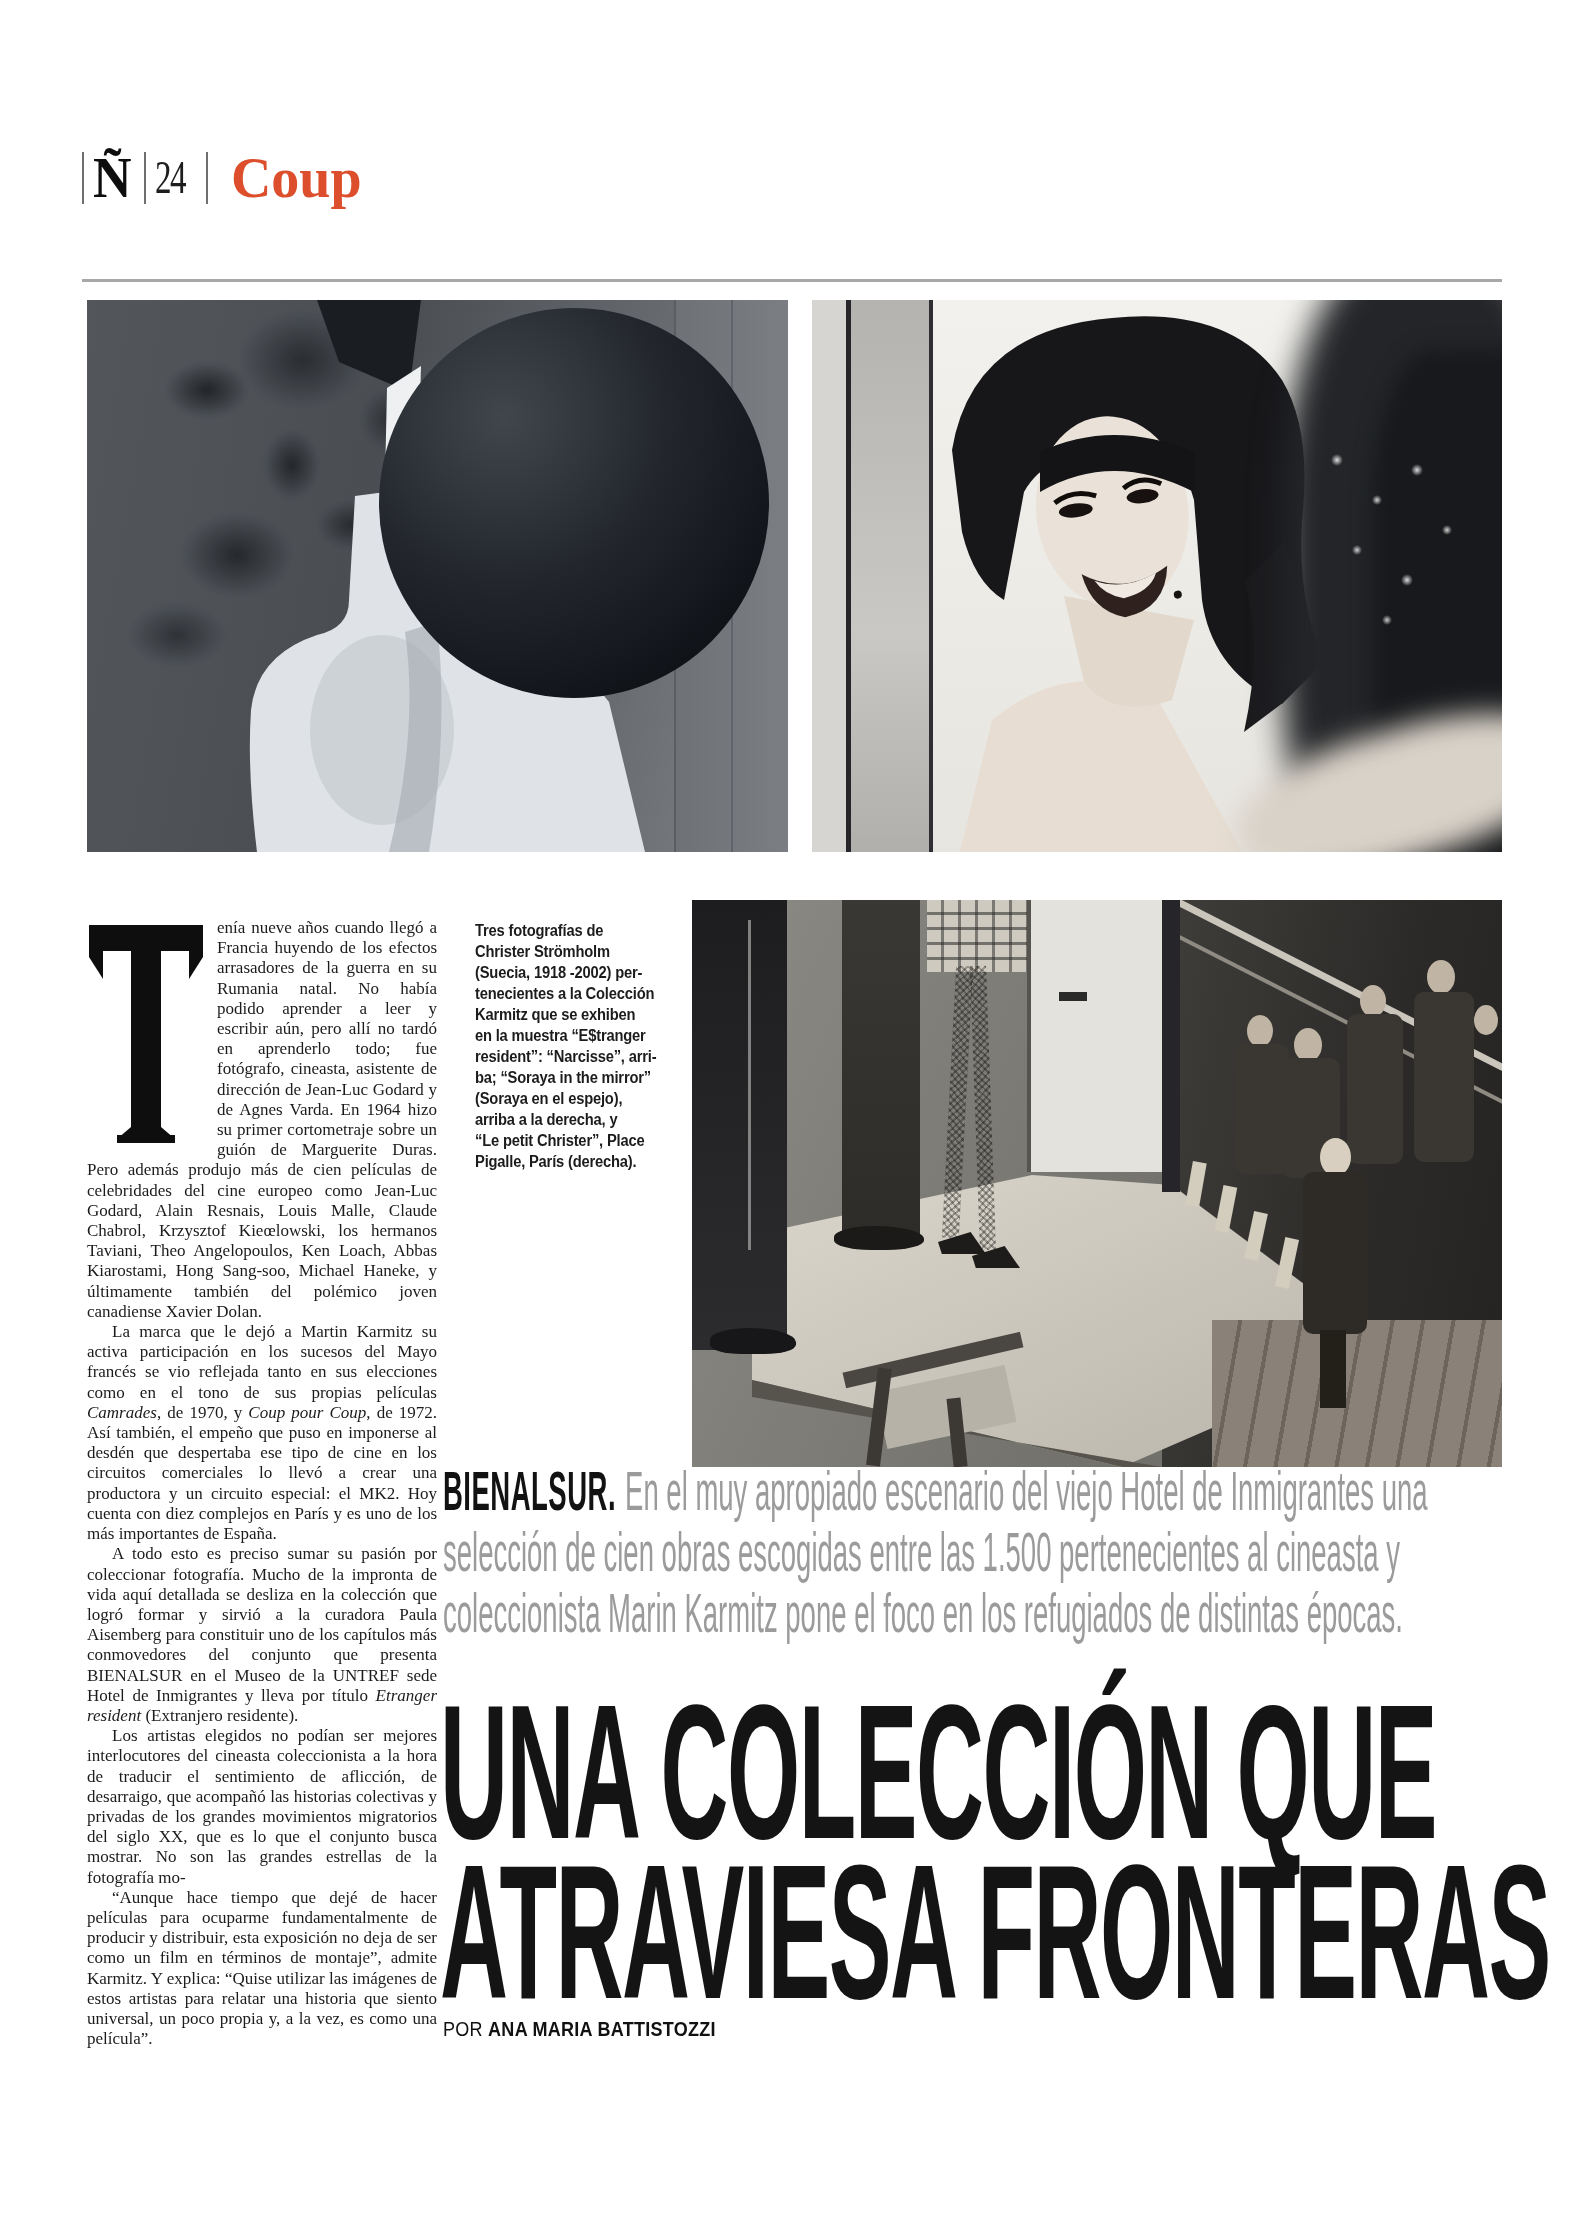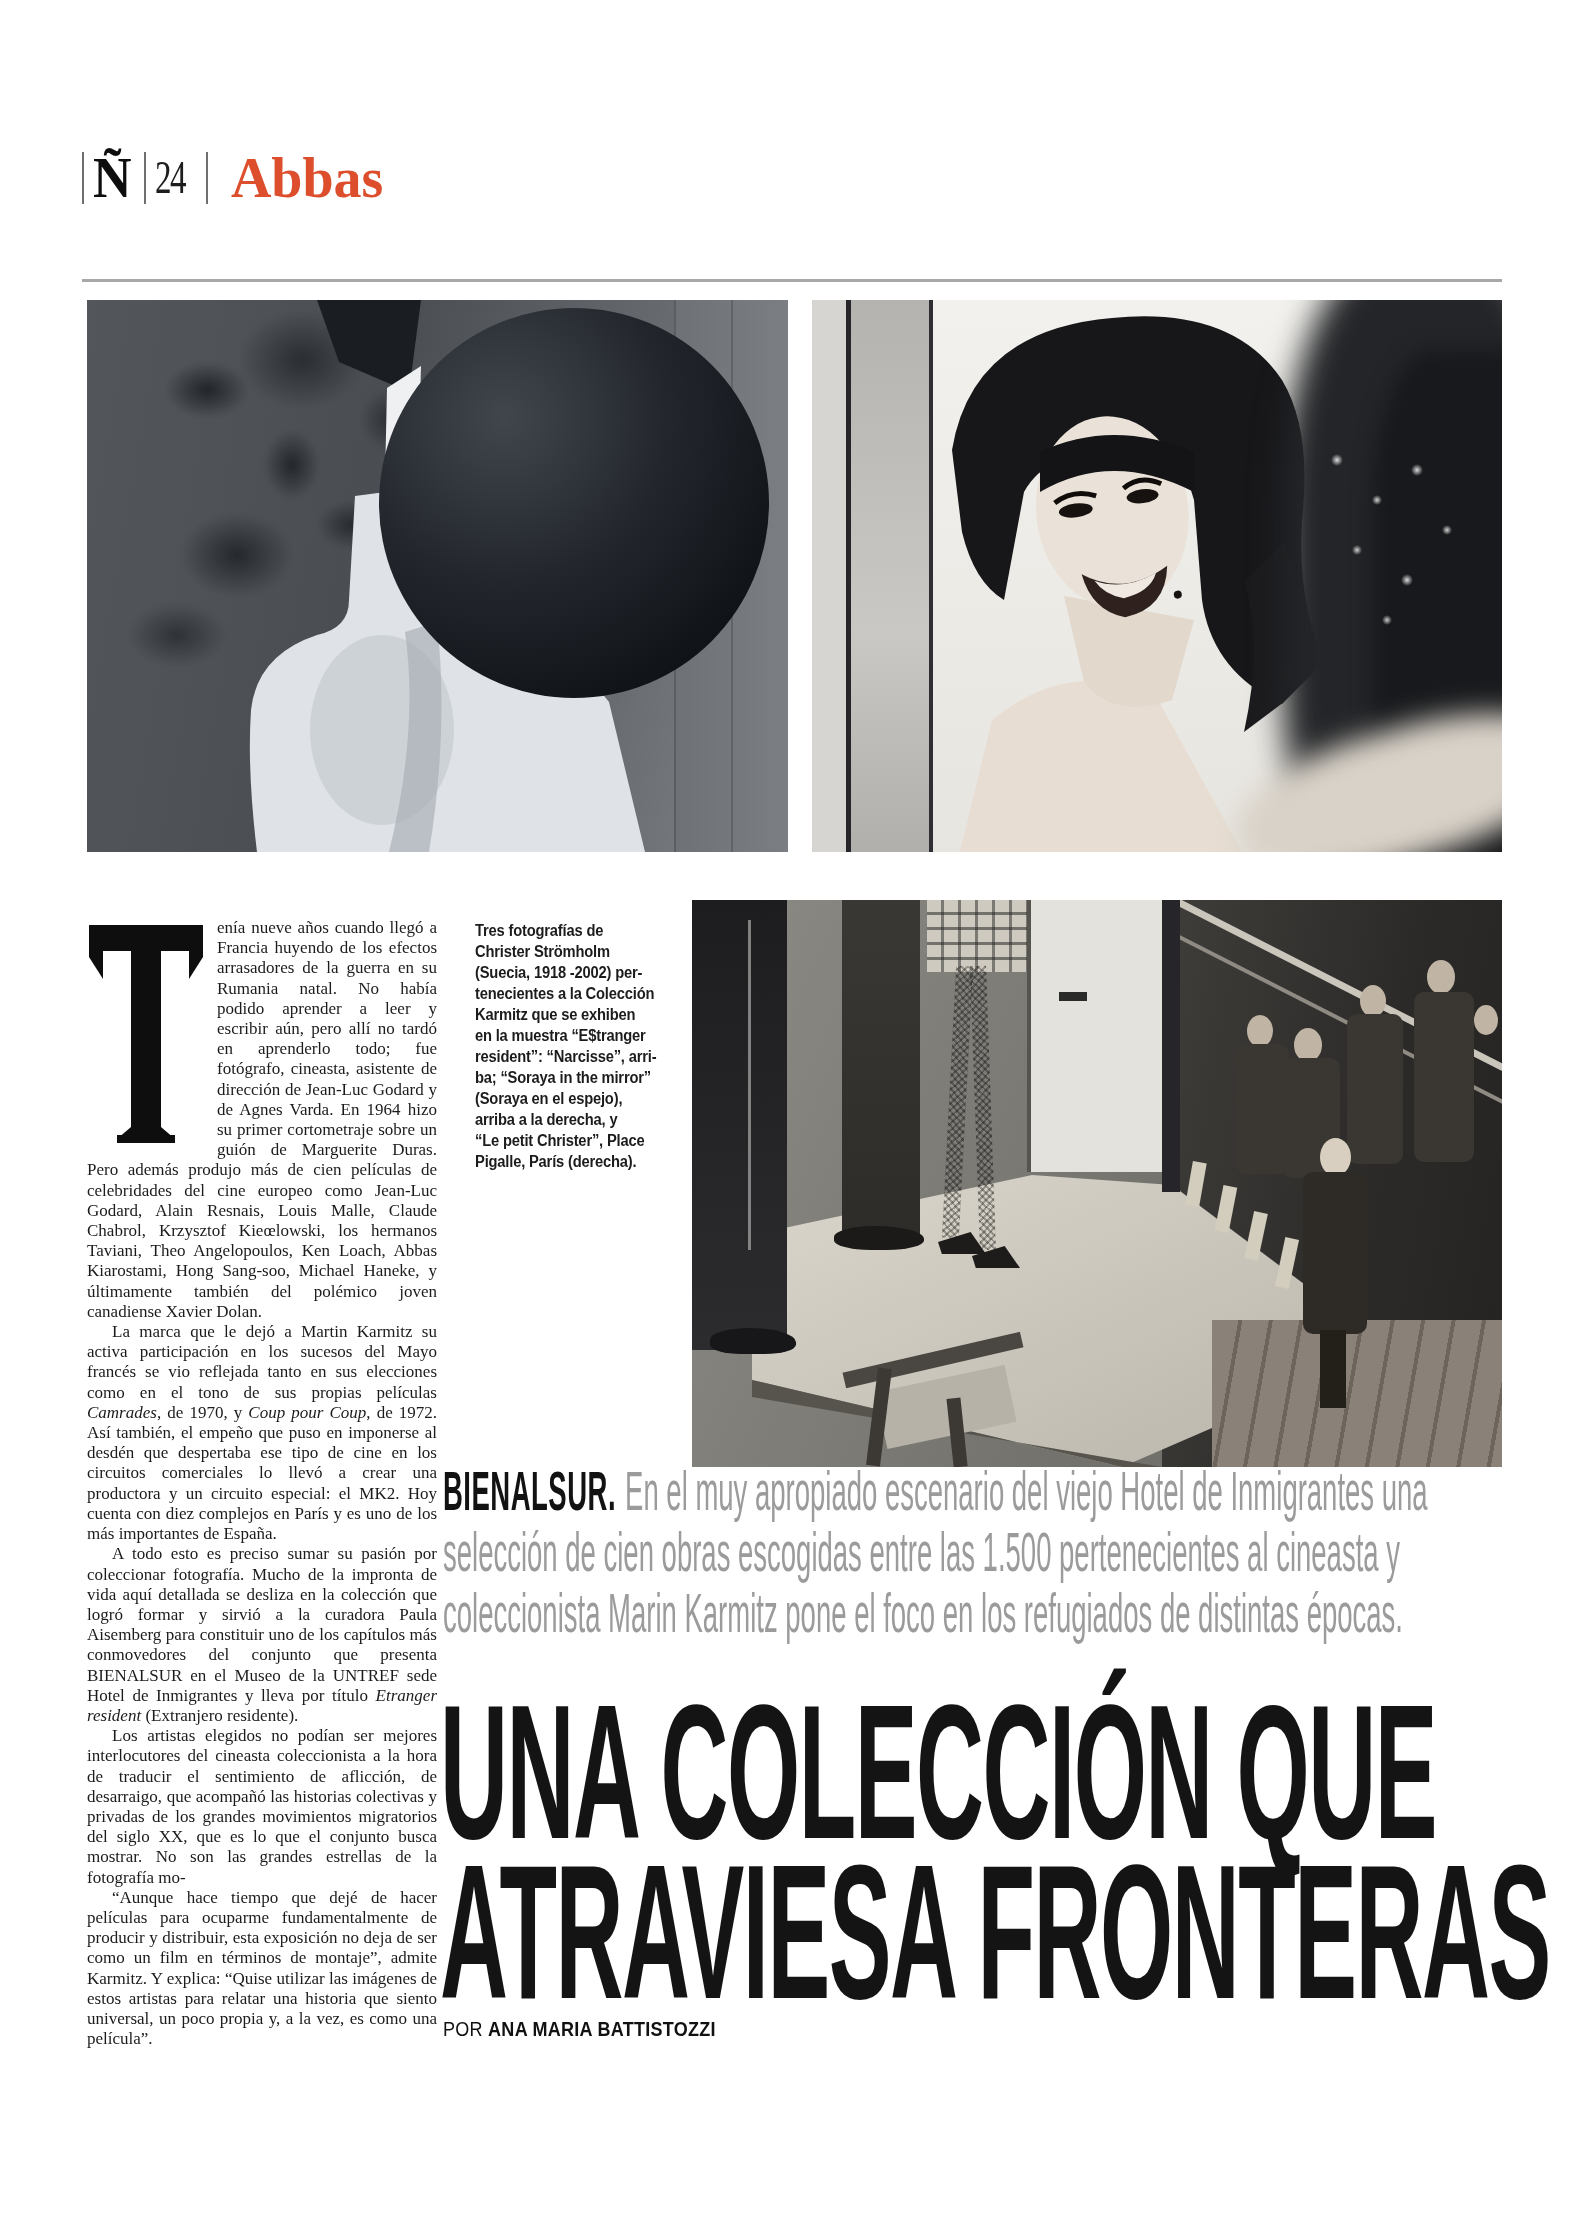--- a/index.html
+++ b/index.html
@@ -136,21 +136,21 @@
 <body>
 
 <div class="page">
 
   <div class="masthead">
     <span class="m-bar"></span>
     <span class="m-brand">Ñ</span>
     <span class="m-bar"></span>
     <span class="m-num">24</span>
     <span class="m-bar"></span>
-    <span class="m-section">Abbas</span>
+    <span class="m-section">Coup</span>
   </div>
 
   <div class="rule"></div>
 
   <div class="photo ph-narcisse">
     <div class="ph-blotches"></div>
     <div class="ph-door"></div>
     <svg class="ph-svg" width="701" height="552" viewBox="0 0 701 552">
       <path d="M230,0 L334,0 L322,92 L252,62 Z" fill="#1a1d22"></path>
       <path d="M300,88 L334,66 L331,172 L298,180 Z" fill="#eef0f2"></path>

